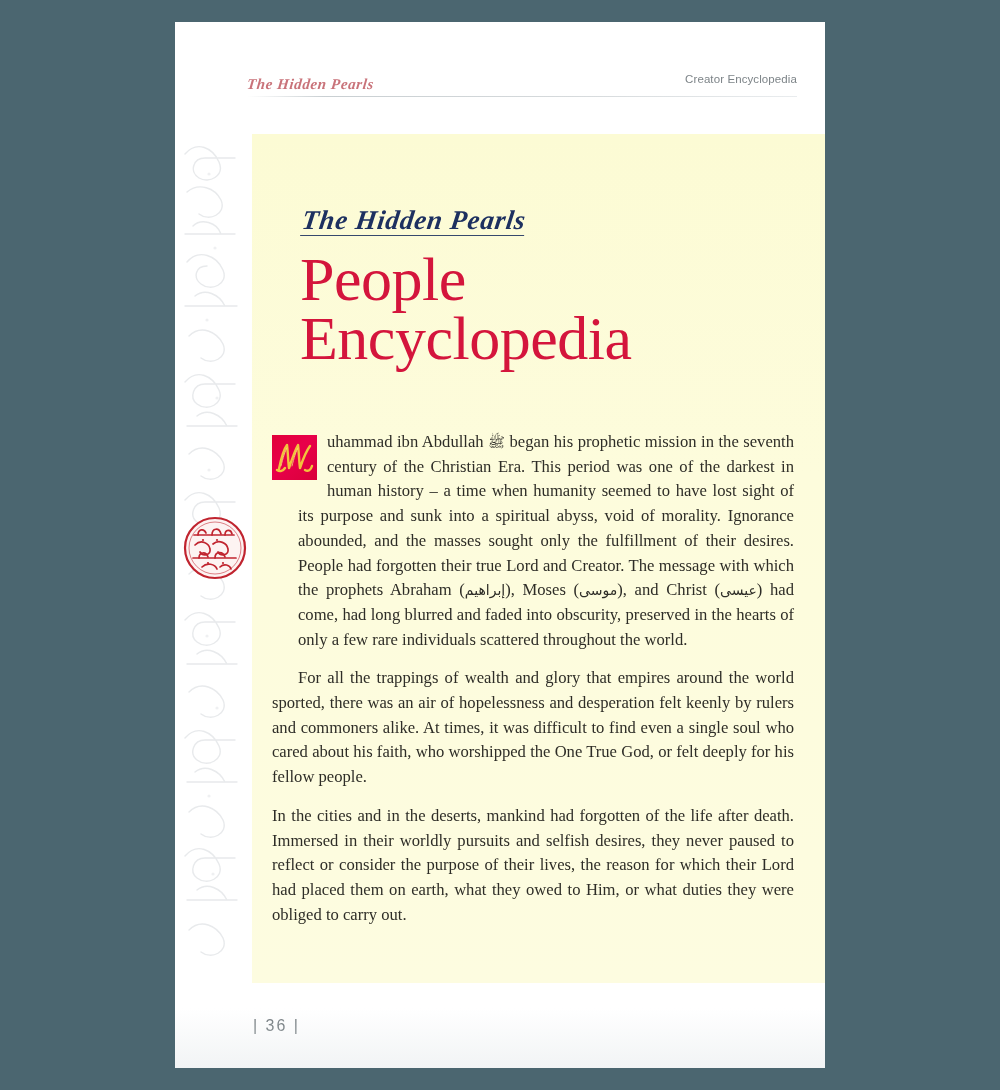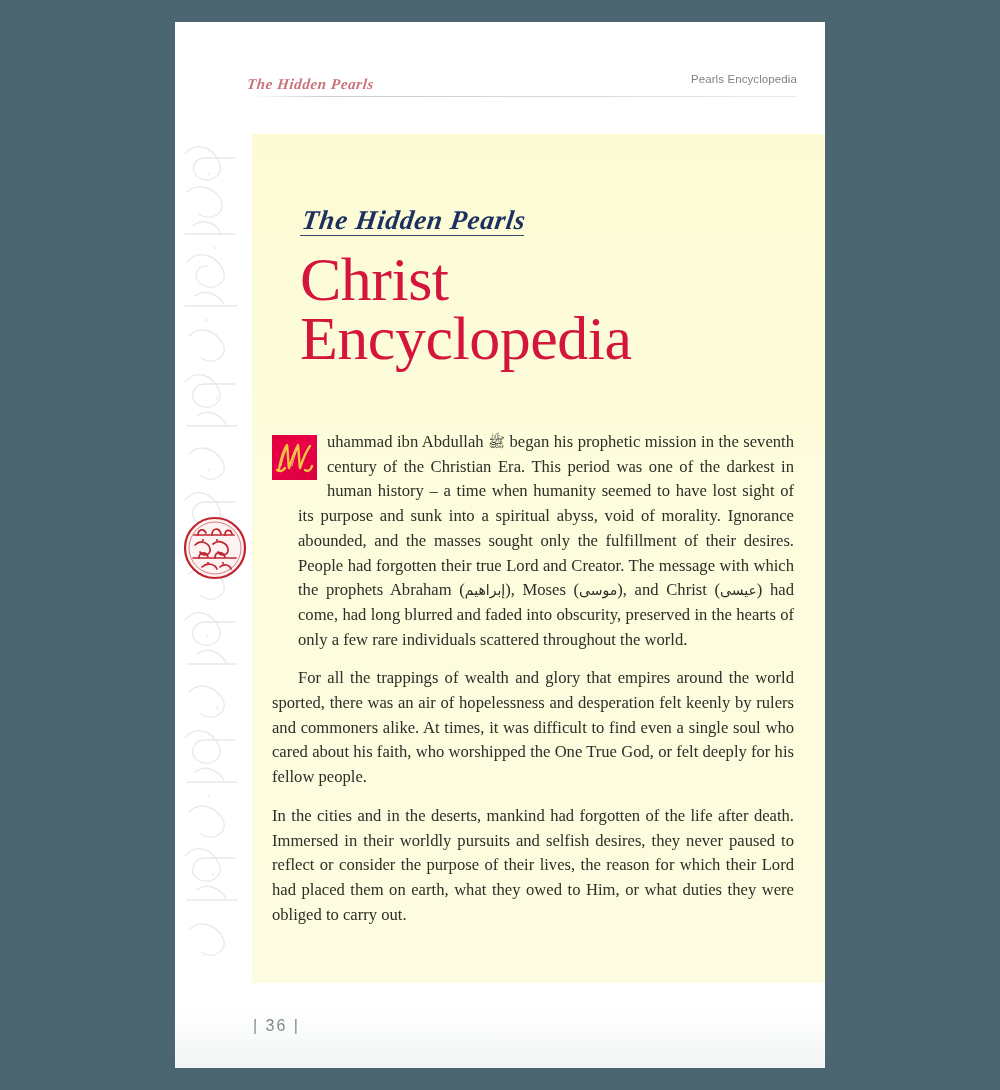--- a/index.html
+++ b/index.html
@@ -268,29 +268,29 @@
           <circle cx="35" cy="25" r="1.1"></circle>
         <circle cx="26" cy="48" r="1.1"></circle>
           <circle cx="41" cy="48" r="1.1"></circle>
       </g>
     </svg>
   </div>
 
   <div class="running-head">
     <div class="rh-left">The Hidden Pearls</div>
     <div class="rh-rule"></div>
-    <div class="rh-right">Pearls Encyclopedia</div>
+    <div class="rh-right">Creator Encyclopedia</div>
   </div>
 
   <div class="cream-panel">
 
     <div class="title-block">
       <div class="title-script">The Hidden Pearls</div>
       <div class="title-main">
-        <span class="tline">Christ</span>
+        <span class="tline">People</span>
         <span class="tline">Encyclopedia</span>
       </div>
     </div>
 
     <div class="body-copy">
 
       <p class="para first">
         <span class="dropcap">
           <svg viewBox="0 0 45 45" xmlns="http://www.w3.org/2000/svg" aria-hidden="true">
             <g fill="none" stroke="#f2c33c" stroke-width="2.4" stroke-linecap="round" stroke-linejoin="round">

